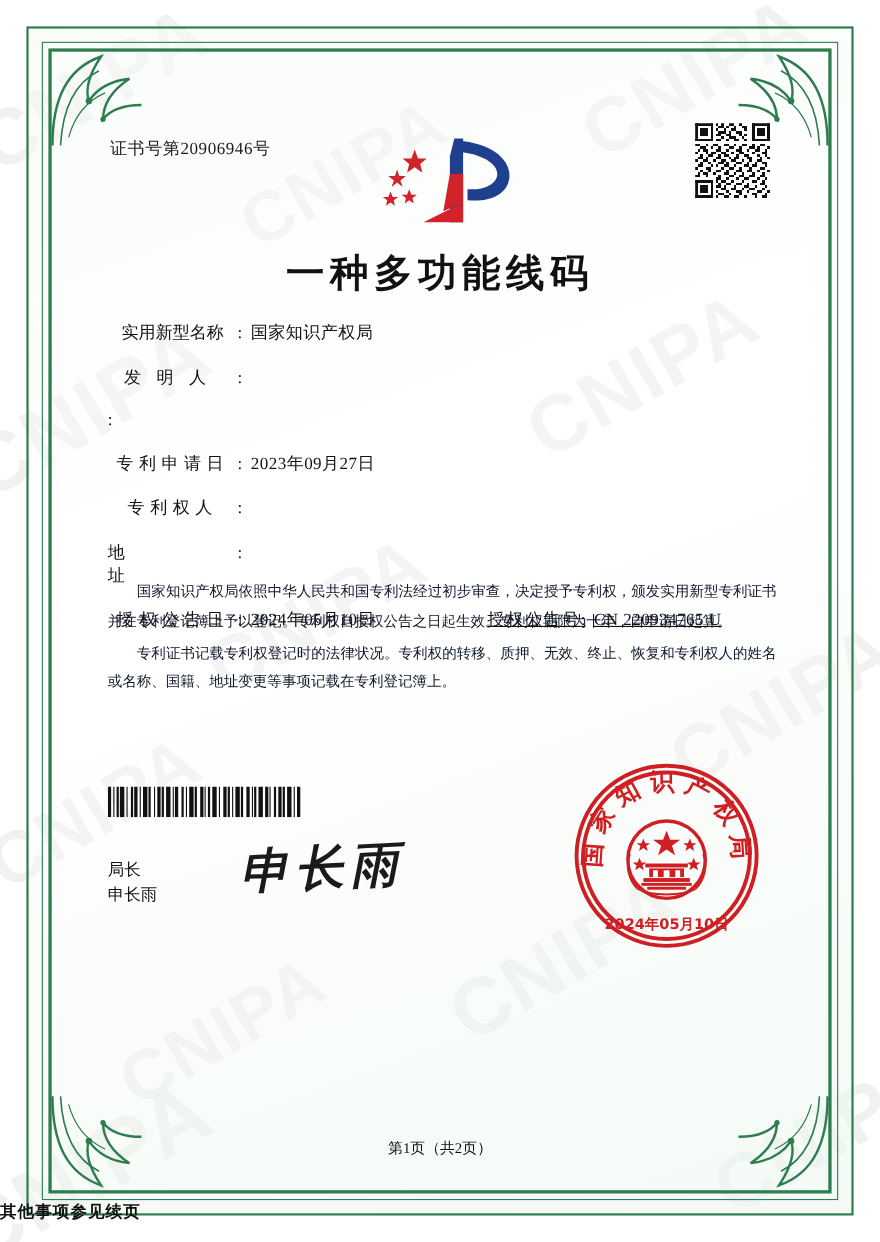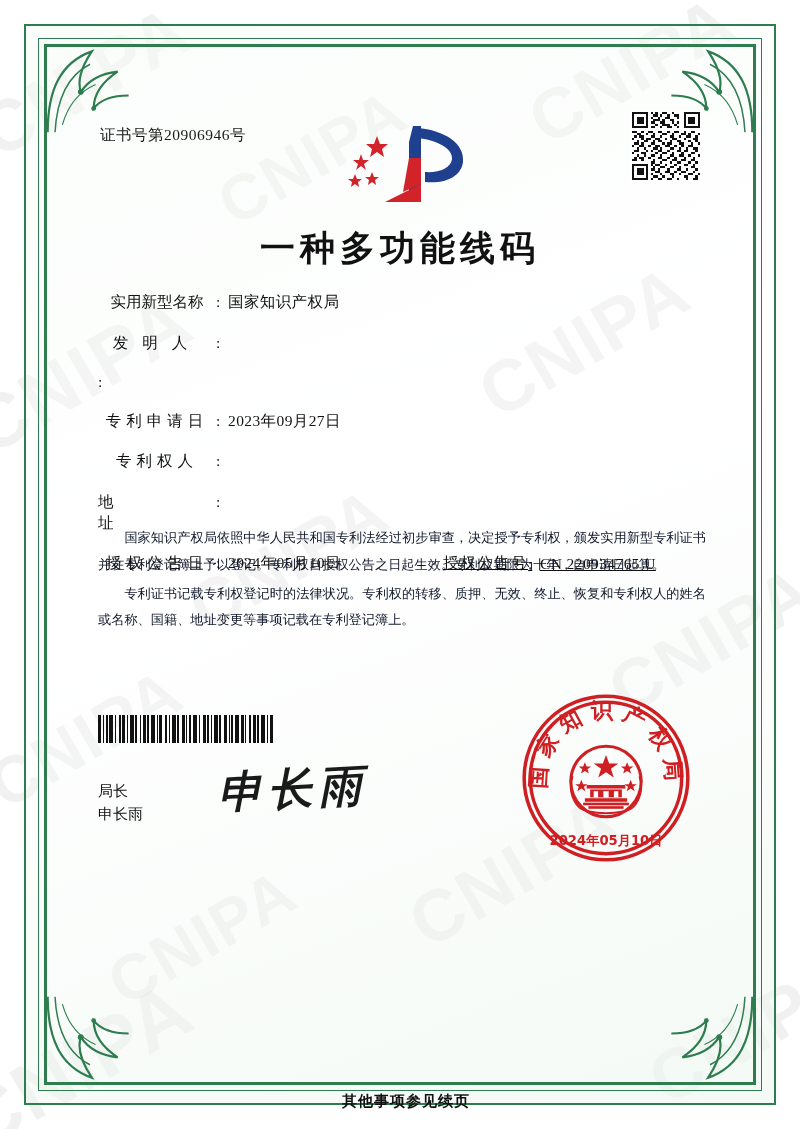--- a/index.html
+++ b/index.html
@@ -216,23 +216,22 @@
     position: absolute;
     left: 0; right: 0;
     bottom: 6px;
     text-align: center;
     font-size: 13.5px;
     color: #111;
   }
 
   .footnote {
     position: absolute;
-    left: 12px; right: 0;
+    left: 0; right: 0;
     bottom: 18px;
-    text-align: center;
     font-size: 15px;
     font-weight: 700;
     color: #111;
     letter-spacing: 1px;
     z-index: 3;
   }
 </style>
 </head>
 <body>
 
@@ -713,17 +712,18 @@
             <path d="M-38 -6 C-42 6 -40 20 -30 30"></path>
             <path d="M38 -6 C42 6 40 20 30 30"></path>
             <path d="M-30 30 C-18 38 18 38 30 30"></path>
           </g>
         </g>
 
         <text x="100" y="176" text-anchor="middle" font-family="'DejaVu Sans','Liberation Sans',sans-serif" font-size="15" font-weight="700" fill="#cf1f23">2024年05月10日</text>
       </svg>
     </div>
 
+    <div class="page-num">第1页（共2页）</div>
 
   </div>
 </div>
 
 <div class="footnote">其他事项参见续页</div>
 
 </body></html>

